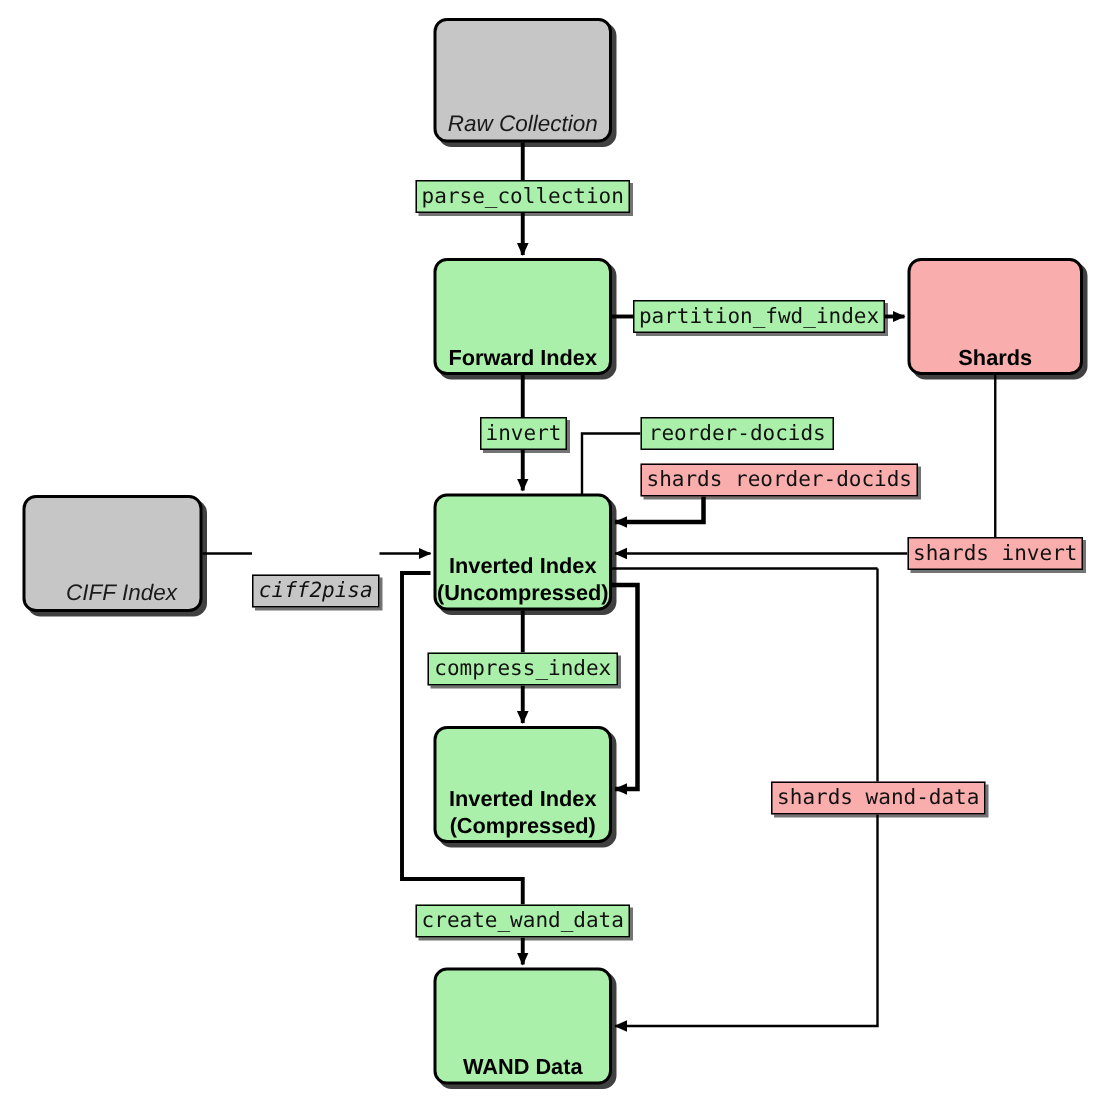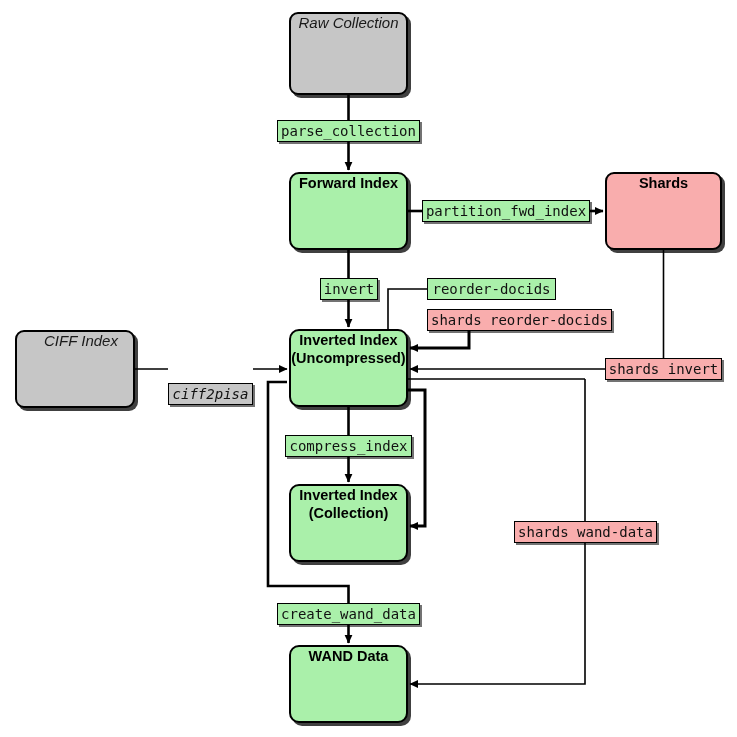--- a/index.html
+++ b/index.html
@@ -2,25 +2,25 @@
 <html><head>
 <meta charset="utf-8">
 <style>
   html,body{margin:0;padding:0;background:#ffffff;}
   body{width:737px;height:737px;overflow:hidden;
        font-family:"Liberation Sans",sans-serif;}
   #diagram-root{position:relative;width:737px;height:737px;}
   svg#wires{position:absolute;left:0;top:0;width:737px;height:737px;}
 
   .node{position:absolute;box-sizing:border-box;border:2px solid #000;
-        border-radius:9px;display:flex;align-items:flex-start;justify-content:center;
+        border-radius:9px;display:flex;align-items:flex-end;justify-content:center;
         text-align:center;line-height:1.25;box-shadow:3px 3px 0 rgba(0,0,0,0.75);}
   .node .node-label{display:block;width:100%;}
   .node.gray{background:#c6c6c6;font-style:italic;font-size:15px;font-weight:400;color:#1a1a1a;}
-  .node.green{background:#aaf0aa;font-weight:bold;font-size:14.5px;color:#000;border-radius:10px;}
+  .node.green{background:#aaf0aa;font-weight:bold;font-size:14.5px;color:#000;}
   .node.pink{background:#f9adad;font-weight:bold;font-size:14.5px;color:#000000;}
 
   .tag{position:absolute;box-sizing:border-box;border:1.5px solid #000;
        display:flex;align-items:center;justify-content:center;white-space:nowrap;
        font-family:"DejaVu Sans Mono","Liberation Mono",monospace;
        font-size:14px;color:#111;padding:7px 5px;height:22px;
        box-shadow:2px 2px 0 rgba(0,0,0,0.55);}
   .tag.green{background:#aaf0aa;}
   .tag.pink{background:#f9adad;}
   .tag.gray{background:#c6c6c6;font-style:italic;margin-top:25px;}
@@ -91,21 +91,21 @@
   <div class="node green" style="left:289px;top:329px;width:119px;height:78px;">
     <span class="node-label multiline">
         <div>Inverted Index</div>
         <div>(Uncompressed)</div>
       </span>
   </div>
 
   <div class="node green" style="left:289px;top:484px;width:119px;height:78px;">
     <span class="node-label multiline">
         <div>Inverted Index</div>
-        <div>(Collection)</div>
+        <div>(Compressed)</div>
       </span>
   </div>
 
   <div class="node green" style="left:289px;top:645px;width:119px;height:78px;">
     <span class="node-label">WAND Data</span>
   </div>
 
   <div class="tag green" style="left:277px;top:120px;width:143px;">
     <span>parse_collection</span>
   </div>

